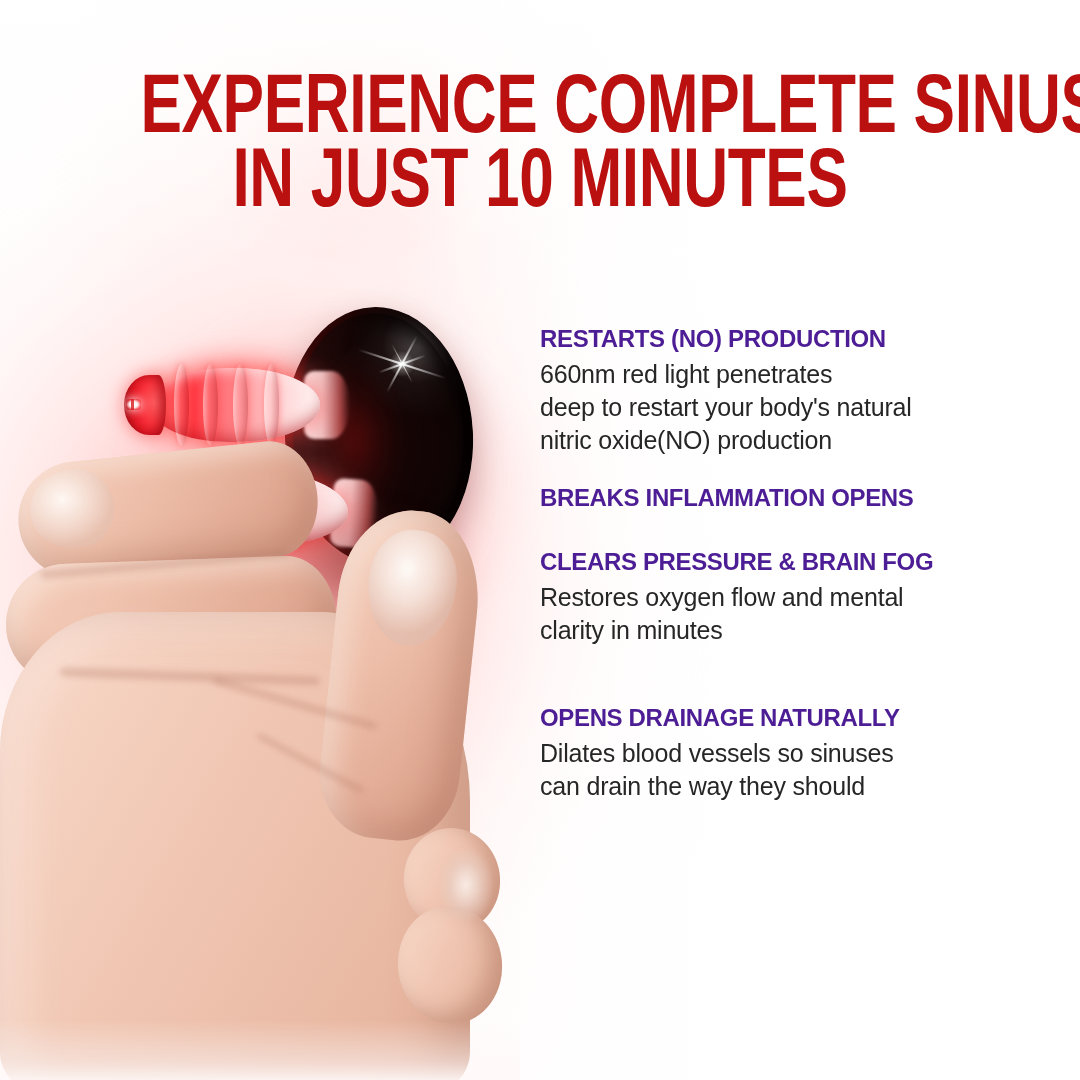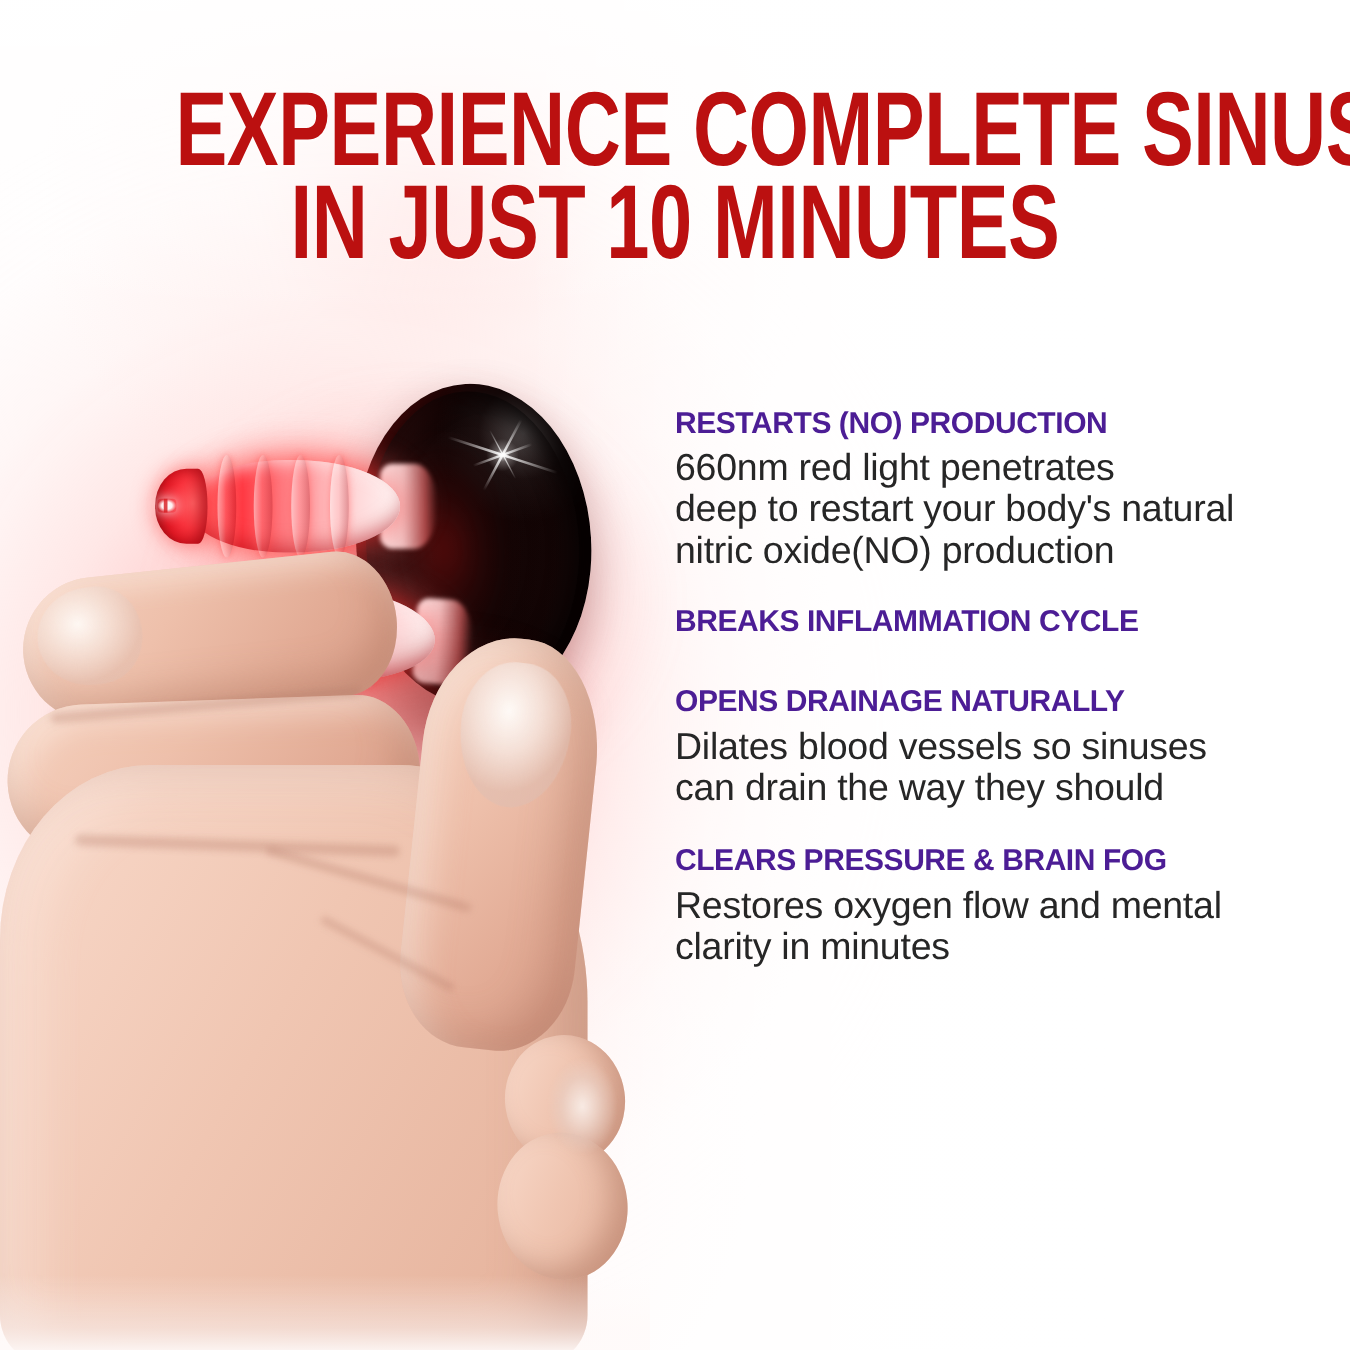--- a/index.html
+++ b/index.html
@@ -391,21 +391,21 @@
     font-size: 24px;
     line-height: 34px;
     letter-spacing: -0.35px;
     color: #4c1d95;
     margin: 0 0 2px 0;
     white-space: nowrap;
   }
   .benefit-body {
     font-family: "Liberation Sans", sans-serif;
     font-weight: 400;
-    font-size: 30px;
+    font-size: 25px;
     line-height: 33px;
     letter-spacing: -0.2px;
     color: #262626;
     margin: 0;
     white-space: pre-line;
   }
   #b1 { margin-bottom: 24px; }
   #b2 { margin-bottom: 30px; }
   #b3 { margin-bottom: 54px; }
 </style>
@@ -493,30 +493,30 @@
   <div class="copy">
 
     <div class="benefit" id="b1">
       <p class="benefit-title">RESTARTS (NO) PRODUCTION</p>
       <p class="benefit-body">660nm red light penetrates
 deep to restart your body's natural
 nitric oxide(NO) production</p>
     </div>
 
     <div class="benefit" id="b2">
-      <p class="benefit-title">BREAKS INFLAMMATION CYCLE</p>
+      <p class="benefit-title">BREAKS INFLAMMATION OPENS</p>
+    </div>
+
+    <div class="benefit" id="b3">
+      <p class="benefit-title">CLEARS PRESSURE &amp; BRAIN FOG</p>
+      <p class="benefit-body">Restores oxygen flow and mental
+clarity in minutes</p>
     </div>
 
     <div class="benefit" id="b4">
       <p class="benefit-title">OPENS DRAINAGE NATURALLY</p>
       <p class="benefit-body">Dilates blood vessels so sinuses
 can drain the way they should</p>
     </div>
 
-    <div class="benefit" id="b3">
-      <p class="benefit-title">CLEARS PRESSURE &amp; BRAIN FOG</p>
-      <p class="benefit-body">Restores oxygen flow and mental
-clarity in minutes</p>
-    </div>
-
   </div>
 
 </div>
 
 </body></html>

